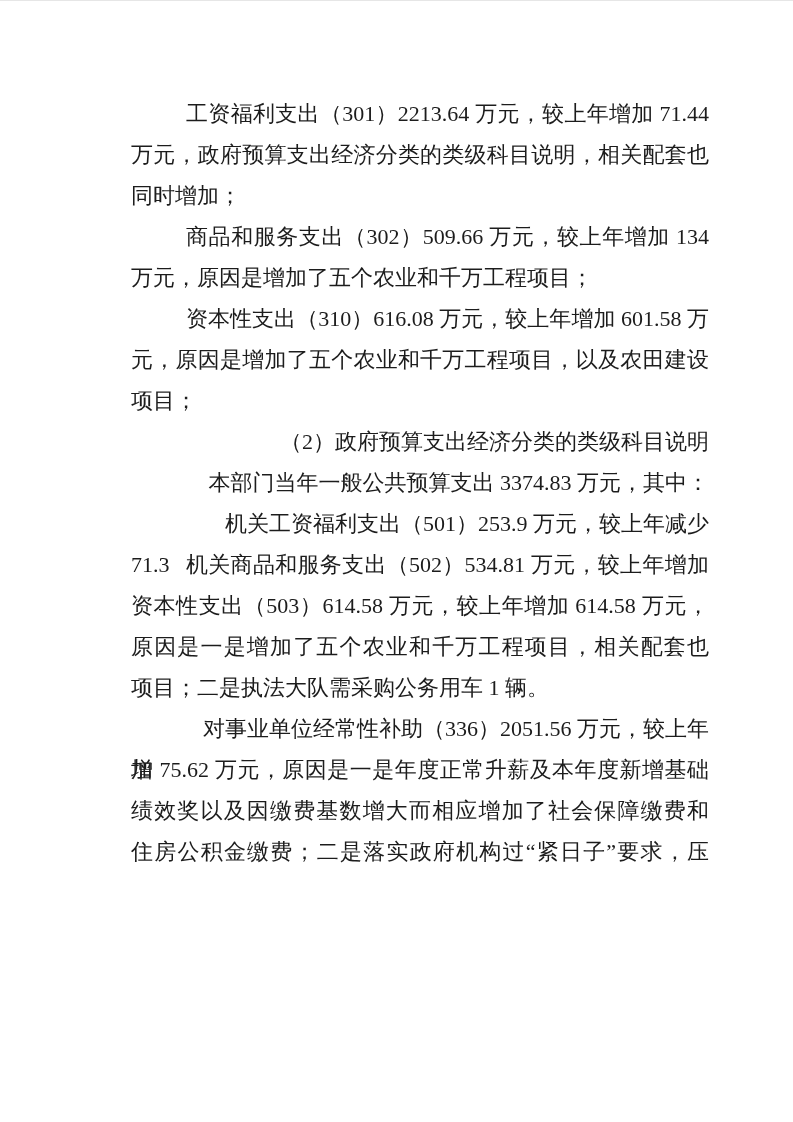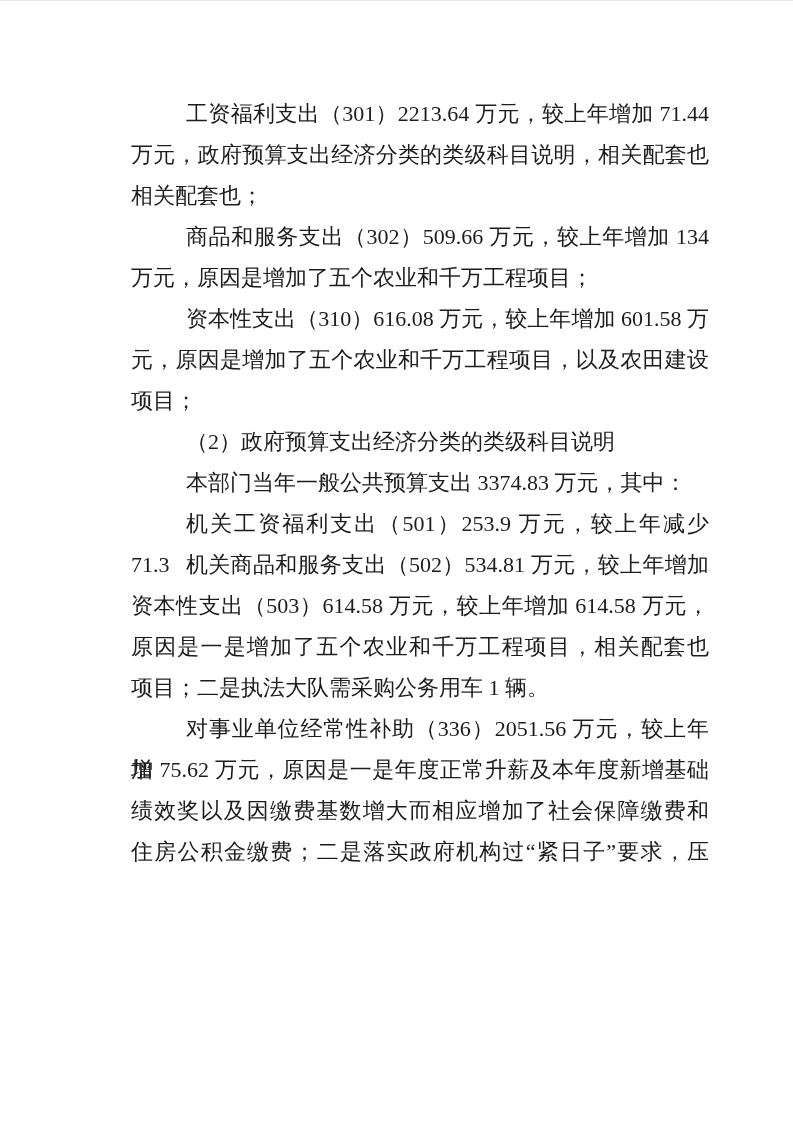--- a/index.html
+++ b/index.html
@@ -41,32 +41,33 @@
     letter-spacing: 0;
     word-break: normal;
   }
   .line.justify {
     text-align: justify;
     text-align-last: justify;
     text-justify: inter-character;
   }
   .line.first {
     text-indent: 55px;
+    text-align: right;
   }
 </style>
 </head>
 <body>
 
 <div class="page">
   <div class="scan-edge"></div>
   <div class="content">
       <div class="paragraph">
         <div class="line first justify">工资福利支出（301）2213.64 万元，较上年增加 71.44</div>
         <div class="line justify">万元，政府预算支出经济分类的类级科目说明，相关配套也</div>
-        <div class="line">相关配套也；</div>
+        <div class="line">同时增加；</div>
       </div>
       <div class="paragraph">
         <div class="line first justify">商品和服务支出（302）509.66 万元，较上年增加 134</div>
         <div class="line">万元，原因是增加了五个农业和千万工程项目；</div>
       </div>
       <div class="paragraph">
         <div class="line first justify">资本性支出（310）616.08 万元，较上年增加 601.58 万</div>
         <div class="line justify">元，原因是增加了五个农业和千万工程项目，以及农田建设</div>
         <div class="line">项目；</div>
       </div>

